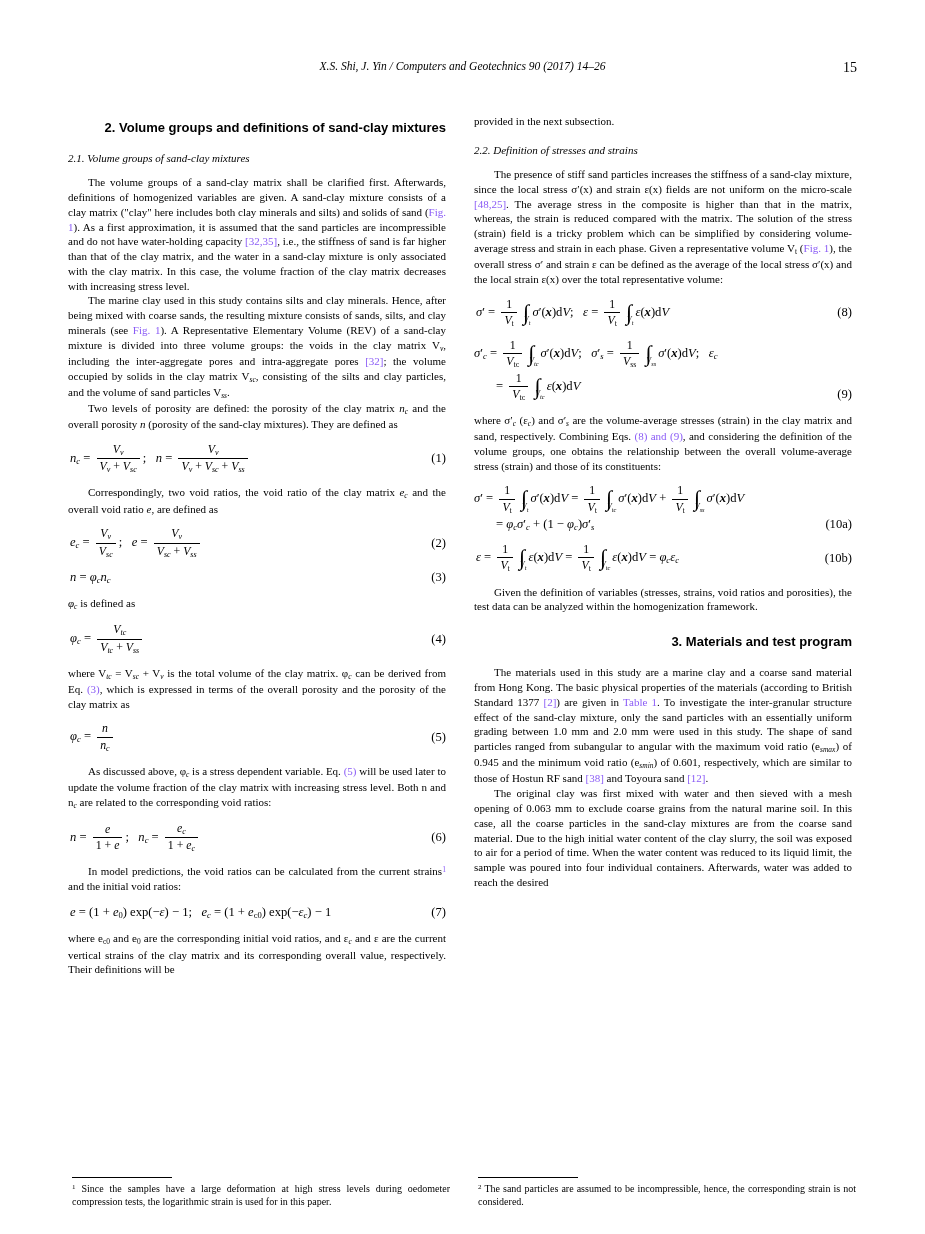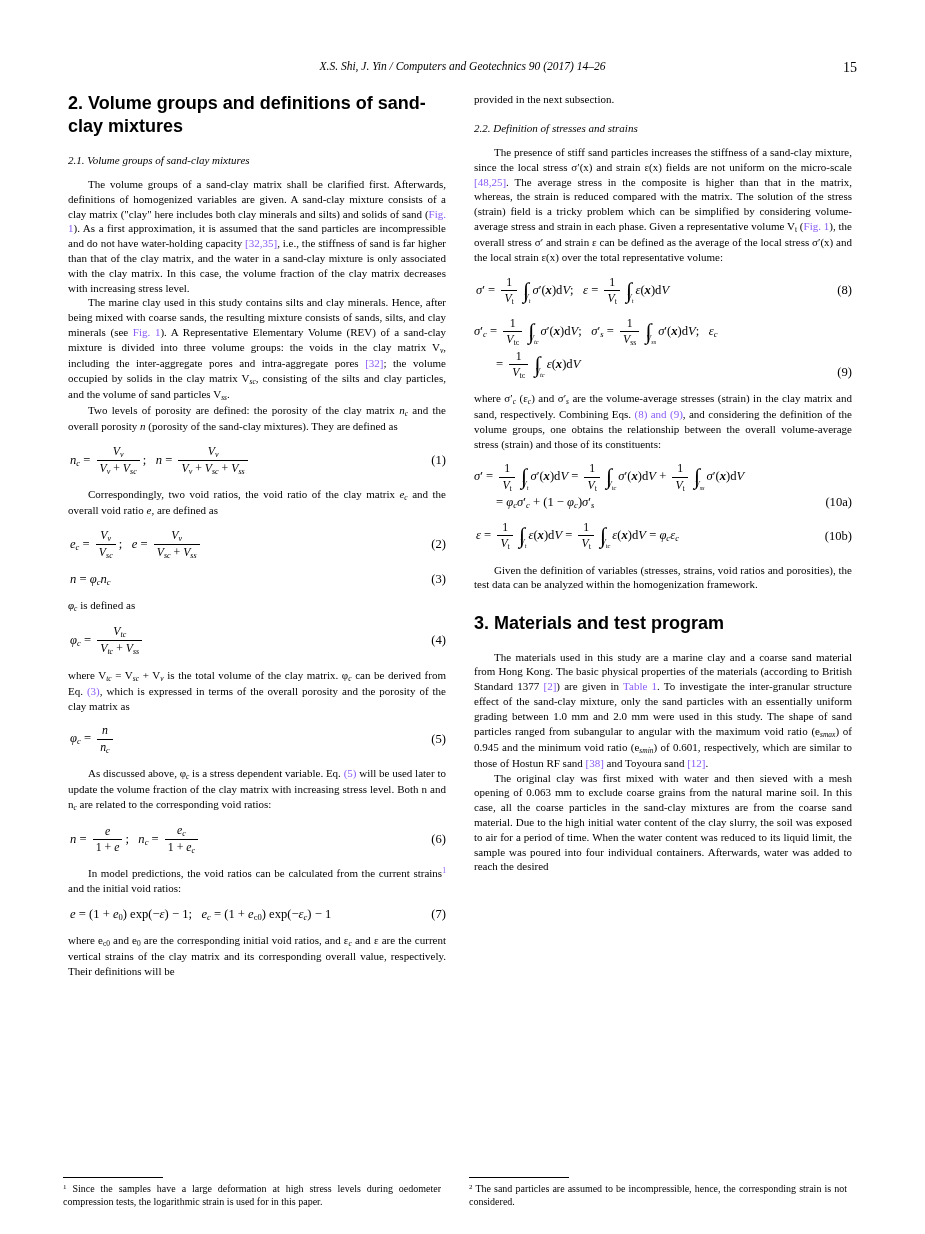--- a/index.html
+++ b/index.html
@@ -22,42 +22,43 @@
     padding: 60px 68px 20px 68px;
   }
   .runhead {
     display: flex;
     justify-content: center;
     align-items: baseline;
     position: relative;
     font-size: 11.5px;
     font-style: italic;
     font-family: "Liberation Serif", serif;
-    margin-bottom: 20px;
+    margin-bottom: 42px;
   }
   .runhead .pageno {
     position: absolute;
     right: 0;
     font-style: normal;
     font-size: 14px;
   }
   .columns {
     display: flex;
     gap: 28px;
     align-items: flex-start;
   }
   .col {
     width: 378px;
   }
   h2.sec {
     font-family: "Liberation Sans", sans-serif;
-    font-size: 18px;
+    font-size: 13px;
     font-weight: bold;
-    margin: 0 0 14px 0;
+    margin: 6px 0 14px 0;
     line-height: 1.3;
+    text-align: right;
   }
   h3.subsec {
     font-family: "Liberation Serif", serif;
     font-size: 11px;
     font-style: italic;
     font-weight: normal;
     margin: 14px 0 10px 0;
     line-height: 1.3;
   }
   p.body {
@@ -127,21 +128,21 @@
   .intsub {
     font-size: 0.6em;
     vertical-align: -0.8em;
     font-style: italic;
     margin-left: -5px;
     margin-right: 2px;
   }
   .footnote-wrap {
     position: absolute;
     bottom: 26px;
-    left: 63px;
+    left: 72px;
     right: 68px;
     display: flex;
     gap: 28px;
   }
   .footnote {
     width: 378px;
     font-size: 10px;
     line-height: 1.3;
     text-align: justify;
   }

